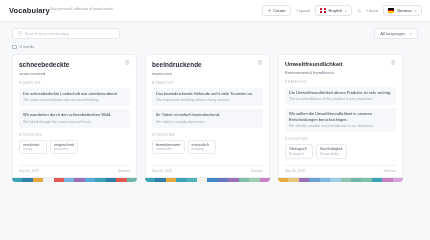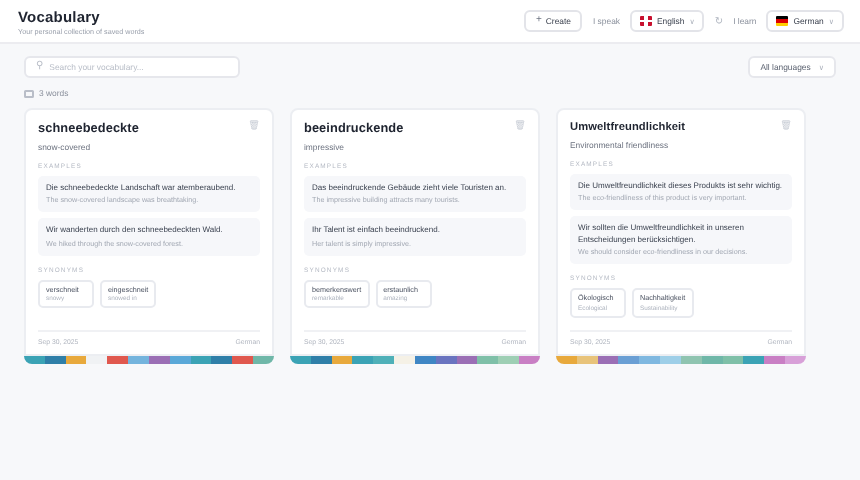--- a/index.html
+++ b/index.html
@@ -12,21 +12,21 @@
   .app { width: 430px; height: 220px; position: relative; }
 
   
   .header {
     height: 22px;
     background: #ffffff;
     border-bottom: 1px solid #ececf0;
     display: flex; align-items: center;
     padding: 0 8px 0 9px;
   }
-  .brand { display: flex; flex-direction: column; justify-content: center; }
+  .brand { display: flex; flex-direction: row; justify-content: center; }
   .brand-title { font-size: 7.5px; font-weight: bold; color: #1f2430; letter-spacing: .1px; }
   .brand-sub { font-size: 3.6px; color: #9aa0ac; margin-top: 1px; }
   .header-right { margin-left: auto; display: flex; align-items: center; gap: 5px; }
 
   .btn-create {
     display: flex; align-items: center; gap: 2px;
     border: 1px solid #e3e4e9; border-radius: 3px;
     background: #fff; padding: 2px 5px;
     font-size: 4.2px; color: #3d4350;
   }

